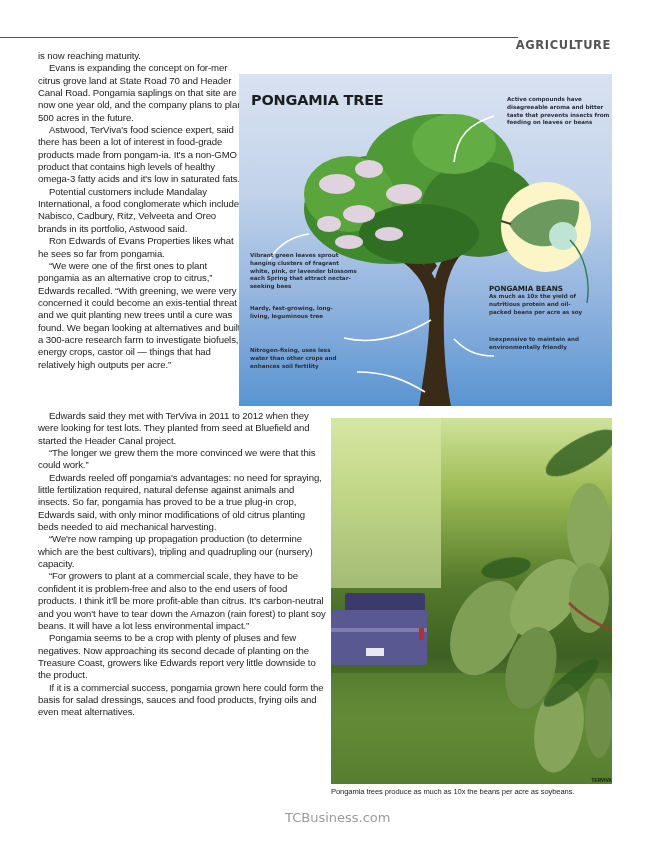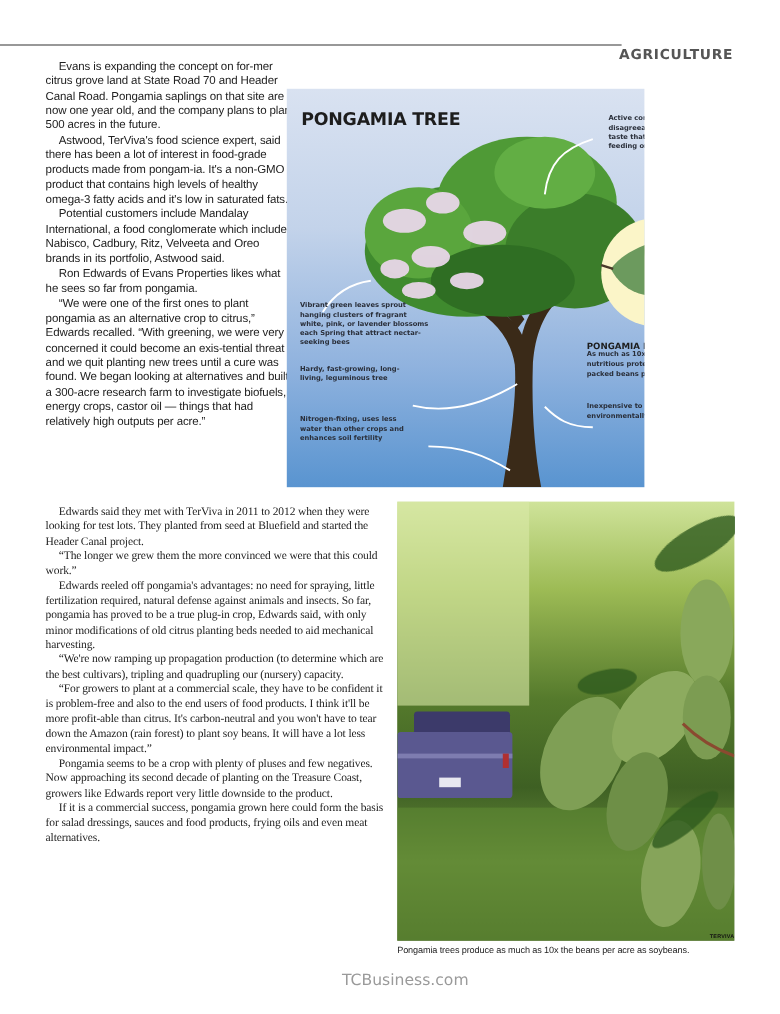--- a/index.html
+++ b/index.html
@@ -12,25 +12,25 @@
     position:absolute; right:39px; top:38px; font-family:"DejaVu Sans", sans-serif;
     font-weight:bold; font-size:11.5px; letter-spacing:0.6px; color:#555;
   }
   .col {
     position:absolute; font-size:9.6px; line-height:12.35px; color:#222;
     text-align:left; letter-spacing:-0.1px;
   }
   .col p { margin:0; text-indent:11px; }
   .col p.first { text-indent:0; }
   #col-narrow { left:38px; top:50px; width:208px; }
-  #col-wide { left:38px; top:421px; width:288px;font-family:Liberation Serif, serif; }
+  #col-wide { left:38px; top:410px; width:288px; }
 
   
   .infographic {
-    position:absolute; left:239px; top:74px; width:298px; height:332px; overflow:hidden;
+    position:absolute; left:239px; top:74px; width:373px; height:332px; overflow:hidden;
     background:linear-gradient(#d9e2f1 0%, #c3d3ea 35%, #8fb2de 70%, #5994d0 100%);
   }
   .info-title {
     position:absolute; left:12px; top:18px; font-family:"DejaVu Sans", sans-serif;
     font-weight:bold; font-size:14.5px; color:#1d1d1d; letter-spacing:-0.2px;
   }
   .info-note {
     position:absolute; font-family:"DejaVu Sans", sans-serif; font-size:5.6px; line-height:7.8px;
     font-weight:bold; color:#2a2f3a;
   }
@@ -58,20 +58,21 @@
     font-size:10px; color:#9a9a9a;margin-top:44px;
   }
 </style>
 </head>
 <body>
 
 <div class="rule"></div>
 <div class="section-label">AGRICULTURE</div>
 
 <div class="col" id="col-narrow">
+  <p class="first">is now reaching maturity.</p>
   <p>Evans is expanding the concept on for-mer citrus grove land at State Road 70 and Header Canal Road. Pongamia saplings on that site are now one year old, and the company plans to plant 500 acres in the future.</p>
   <p>Astwood, TerViva's food science expert, said there has been a lot of interest in food-grade products made from pongam-ia. It's a non-GMO product that contains high levels of healthy omega-3 fatty acids and it's low in saturated fats.</p>
   <p>Potential customers include Mandalay International, a food conglomerate which includes Nabisco, Cadbury, Ritz, Velveeta and Oreo brands in its portfolio, Astwood said.</p>
   <p>Ron Edwards of Evans Properties likes what he sees so far from pongamia.</p>
   <p>“We were one of the first ones to plant pongamia as an alternative crop to citrus,” Edwards recalled. “With greening, we were very concerned it could become an exis-tential threat and we quit planting new trees until a cure was found. We began looking at alternatives and built a 300-acre research farm to investigate biofuels, energy crops, castor oil — things that had relatively high outputs per acre.”</p>
 </div>
 
 <div class="col" id="col-wide">
   <p>Edwards said they met with TerViva in 2011 to 2012 when they were looking for test lots. They planted from seed at Bluefield and started the Header Canal project.</p>
   <p>“The longer we grew them the more convinced we were that this could work.”</p>

